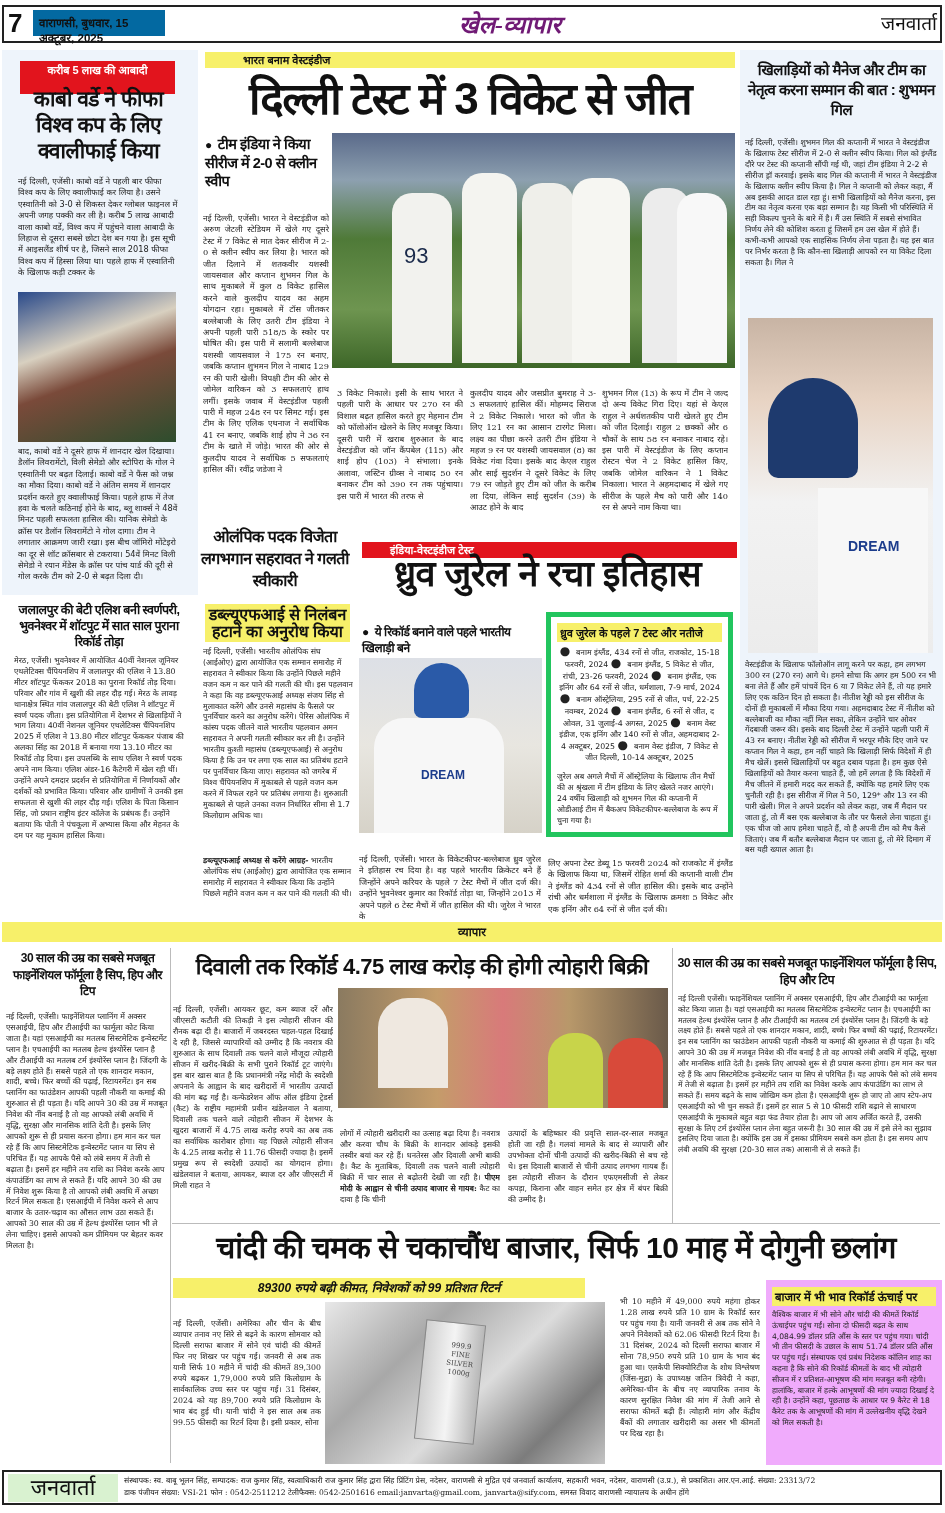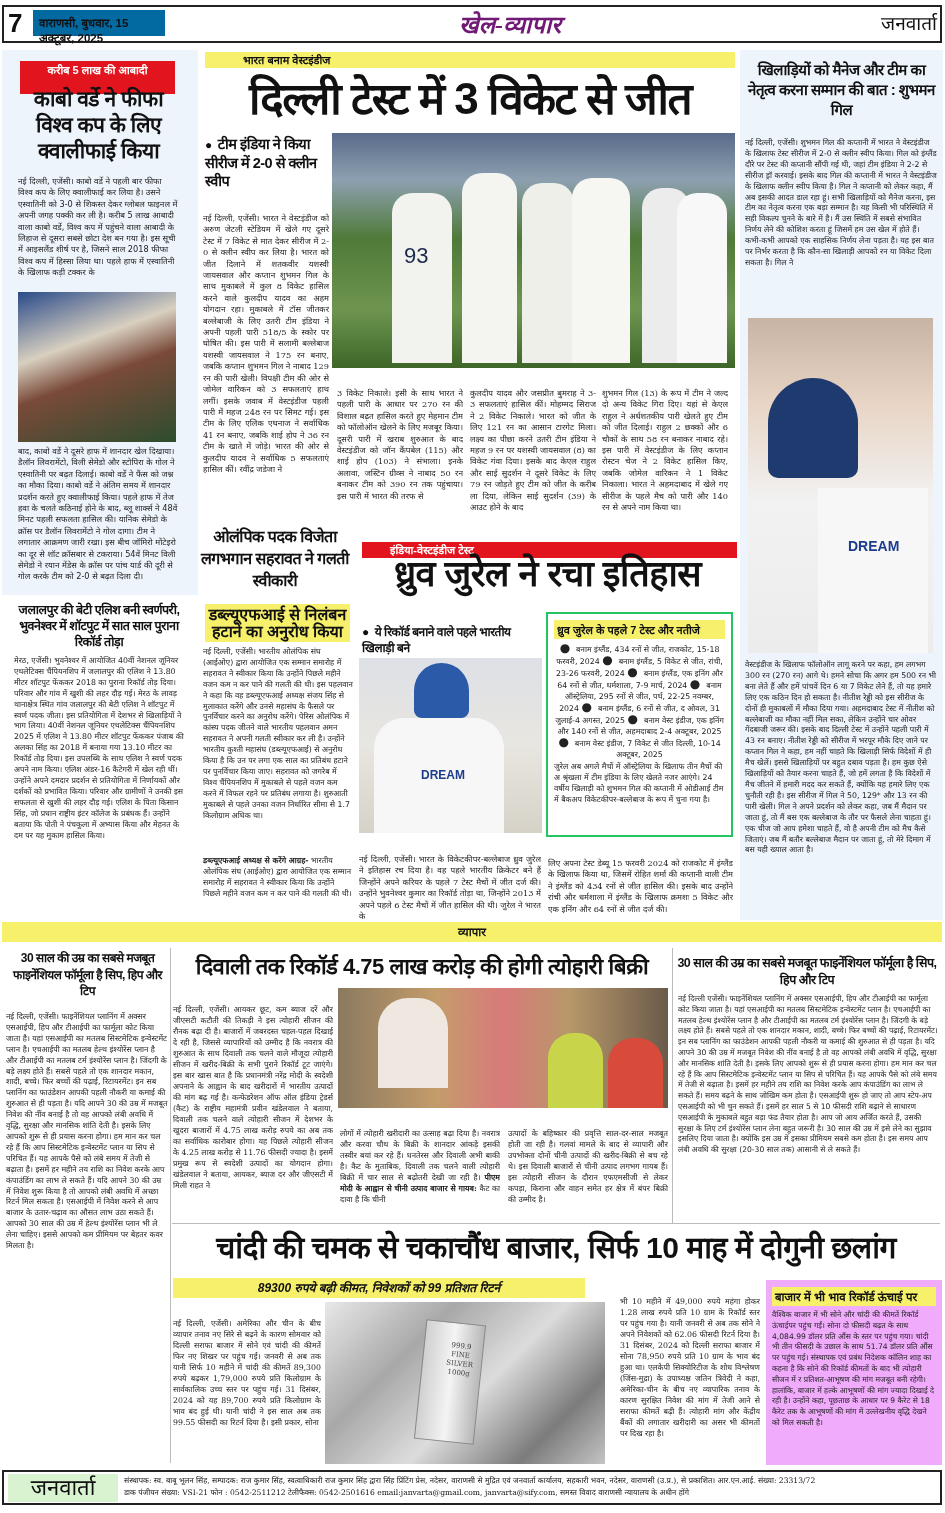--- a/index.html
+++ b/index.html
@@ -16,21 +16,21 @@
   .mast { left: 2px; top: 5px; width: 940px; height: 38px; border: 2px solid #222; }
   .pageno { left: 8px; top: 8px; font-size: 26px; font-weight: bold; font-family: "Liberation Sans", sans-serif; }
   .dateline { left: 33px; top: 10px; width: 132px; height: 26px; background: #0369a1; font-size: 11.5px; font-weight: bold; padding: 5px 6px; font-family: "Liberation Sans", sans-serif; }
   .section { left: 380px; top: 7px; width: 260px; text-align: center; font-size: 24px; font-weight: bold; color: #701a75; font-family: "Liberation Serif", serif; font-style: italic; }
   .brand { right: 8px; top: 10px; font-size: 19px; font-family: "Liberation Serif", serif; }
 
   .redtag { background: #e2141d; color: #fff; font-weight: bold; font-family: "Liberation Sans", sans-serif; }
   .yellowtag { background: #f7f06a; color: #111; font-weight: bold; font-family: "Liberation Sans", sans-serif; }
   .bullet::before { content: "●"; margin-right: 6px; font-size: 12px; }
 
-  .boxed { border: 2px solid #22c55e; background: #fff; }
+  .boxed { border: 5px solid #22c55e; background: #fff; }
   .lightpanel { background: #eef4fb; }
 
   .footer { left: 2px; top: 1470px; width: 940px; height: 35px; border: 2px solid #222; background: #fff; }
   .footer-brand { left: 4px; top: 2px; width: 110px; height: 28px; background: #d9f2d0; font-size: 22px; font-family: "Liberation Serif", serif; text-align: center; line-height: 28px; }
   .footer-text { left: 120px; top: 3px; width: 815px; font-size: 7.6px; line-height: 12px; color: #111; font-family: "DejaVu Serif", serif; }
 </style>
 </head>
 <body>
 
 <div class="abs mast"></div>
@@ -94,21 +94,21 @@
   <div class="yellowtag" style="margin:6px 6px 2px;font-size:11px;padding:2px 3px;">ध्रुव जुरेल के पहले 7 टेस्ट और नतीजे</div>
   <div class="body-sans" style="padding:2px 6px;text-align:center;font-size:7.8px;line-height:11px;">
     <span class="bullet">बनाम इंग्लैंड, 434 रनों से जीत, राजकोट, 15-18 फरवरी, 2024</span>
     <span class="bullet">बनाम इंग्लैंड, 5 विकेट से जीत, रांची, 23-26 फरवरी, 2024</span>
     <span class="bullet">बनाम इंग्लैंड, एक इनिंग और 64 रनों से जीत, धर्मशाला, 7-9 मार्च, 2024</span>
     <span class="bullet">बनाम ऑस्ट्रेलिया, 295 रनों से जीत, पर्थ, 22-25 नवम्बर, 2024</span>
     <span class="bullet">बनाम इंग्लैंड, 6 रनों से जीत, द ओवल, 31 जुलाई-4 अगस्त, 2025</span>
     <span class="bullet">बनाम वेस्ट इंडीज, एक इनिंग और 140 रनों से जीत, अहमदाबाद 2-4 अक्टूबर, 2025</span>
     <span class="bullet">बनाम वेस्ट इंडीज, 7 विकेट से जीत दिल्ली, 10-14 अक्टूबर, 2025</span>
   </div>
-  <div class="body-sans" style="padding:0 6px;font-size:7.8px;line-height:10.9px;">जुरेल अब अगले मैचों में ऑस्ट्रेलिया के खिलाफ तीन मैचों की अ श्रृंखला में टीम इंडिया के लिए खेलते नजर आएंगे। 24 वर्षीय खिलाड़ी को शुभमन गिल की कप्तानी में ओडीआई टीम में बैकअप विकेटकीपर-बल्लेबाज के रूप में चुना गया है।</div>
+  <div class="body-sans" style="padding:0 6px;font-size:7.8px;line-height:10.9px;margin-top:7px;">जुरेल अब अगले मैचों में ऑस्ट्रेलिया के खिलाफ तीन मैचों की अ श्रृंखला में टीम इंडिया के लिए खेलते नजर आएंगे। 24 वर्षीय खिलाड़ी को शुभमन गिल की कप्तानी में ओडीआई टीम में बैकअप विकेटकीपर-बल्लेबाज के रूप में चुना गया है।</div>
 </div>
 <div class="abs body-text" style="left:548px;top:842px;width:185px;height:76px;overflow:hidden;">लिए अपना टेस्ट डेब्यू 15 फरवरी 2024 को राजकोट में इंग्लैंड के खिलाफ किया था, जिसमें रोहित शर्मा की कप्तानी वाली टीम ने इंग्लैंड को 434 रनों से जीत हासिल की। इसके बाद उन्होंने रांची और धर्मशाला में इंग्लैंड के खिलाफ क्रमशः 5 विकेट और एक इनिंग और 64 रनों से जीत दर्ज की।</div>
 
 <div class="abs yellowtag" style="left:2px;top:922px;width:940px;height:20px;text-align:center;font-size:11.5px;line-height:20px;">व्यापार</div>
 
 <div class="abs hl" style="left:5px;top:950px;width:165px;font-size:12px;line-height:16.5px;text-align:center;">30 साल की उम्र का सबसे मजबूत फाइनेंशियल फॉर्मूला है सिप, हिप और टिप</div>
 <div class="abs body-sans" style="left:6px;top:1012px;width:162px;height:450px;overflow:hidden;font-size:7.8px;line-height:10.9px;">नई दिल्ली, एजेंसी। फाइनेंशियल प्लानिंग में अक्सर एसआईपी, हिप और टीआईपी का फार्मूला कोट किया जाता है। यहां एसआईपी का मतलब सिस्टमेटिक इन्वेस्टमेंट प्लान है। एचआईपी का मतलब हेल्थ इंश्योरेंस प्लान है और टीआईपी का मतलब टर्म इंश्योरेंस प्लान है। जिंदगी के बड़े लक्ष्य होते हैं। सबसे पहले तो एक शानदार मकान, शादी, बच्चे। फिर बच्चों की पढ़ाई, रिटायरमेंट। इन सब प्लानिंग का फाउंडेशन आपकी पहली नौकरी या कमाई की शुरुआत से ही पड़ता है। यदि आपने 30 की उम्र में मजबूत निवेश की नींव बनाई है तो वह आपको लंबी अवधि में वृद्धि, सुरक्षा और मानसिक शांति देती है। इसके लिए आपको शुरू से ही प्रयास करना होगा। हम मान कर चल रहे हैं कि आप सिस्टमेटिक इन्वेस्टमेंट प्लान या सिप से परिचित हैं। यह आपके पैसे को लंबे समय में तेजी से बढ़ाता है। इसमें हर महीने तय राशि का निवेश करके आप कंपाउंडिंग का लाभ ले सकते हैं। यदि आपने 30 की उम्र में निवेश शुरू किया है तो आपको लंबी अवधि में अच्छा रिटर्न मिल सकता है। एसआईपी में निवेश करने से आप बाजार के उतार-चढ़ाव का औसत लाभ उठा सकते हैं। आपको 30 साल की उम्र में हेल्थ इंश्योरेंस प्लान भी ले लेना चाहिए। इससे आपको कम प्रीमियम पर बेहतर कवर मिलता है।</div>
 <div class="divider-v" style="left:170px;top:948px;height:515px;"></div>
 
 <div class="abs hl" style="left:172px;top:950px;width:500px;font-size:22px;line-height:34px;text-align:center;">दिवाली तक रिकॉर्ड 4.75 लाख करोड़ की होगी त्योहारी बिक्री</div>

